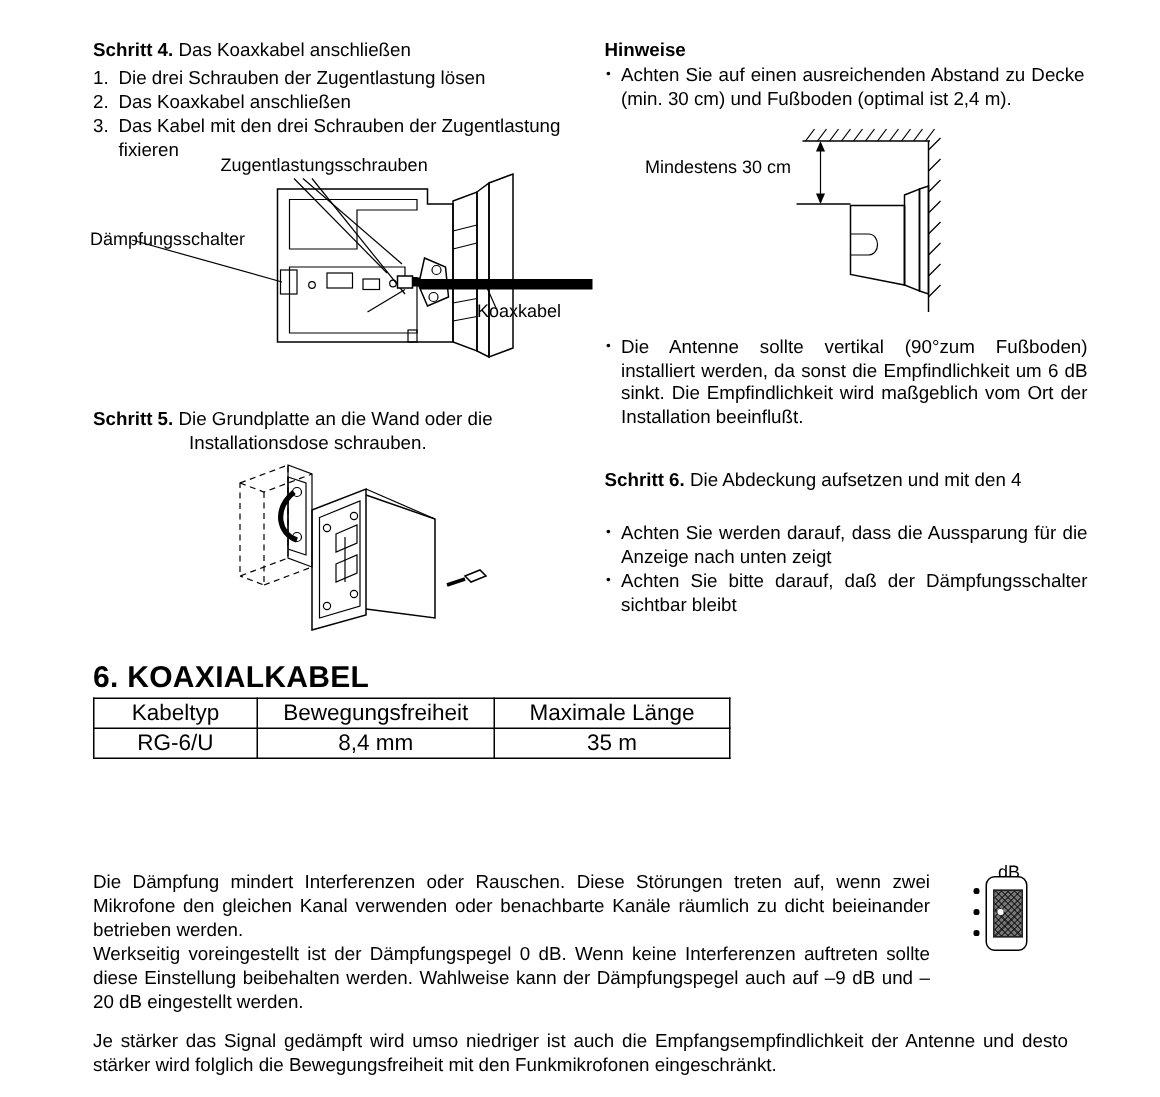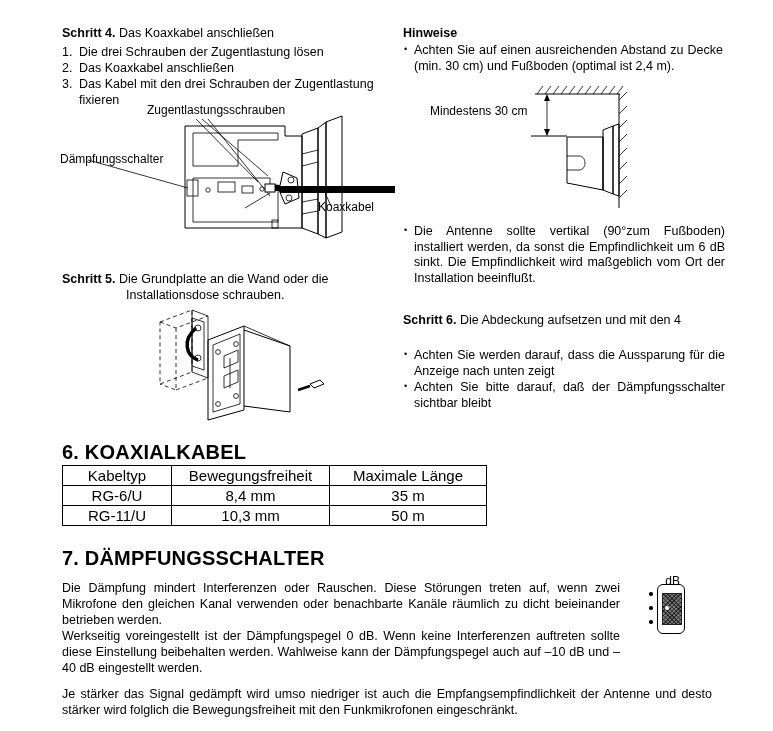--- a/index.html
+++ b/index.html
@@ -349,33 +349,27 @@
         <tr>
           <td class="c1">Kabeltyp</td>
           <td class="c2">Bewegungsfreiheit</td>
           <td class="c3">Maximale Länge</td>
         </tr>
         <tr>
           <td class="c1">RG-6/U</td>
           <td class="c2">8,4 mm</td>
           <td class="c3">35 m</td>
         </tr>
-        <tr>
-          <td class="c1">RG-11/U</td>
-          <td class="c2">10,3 mm</td>
-          <td class="c3">50 m</td>
-        </tr>
       </tbody>
     </table>
   </div>
 
-  <div class="blk sect-title" style="left:62px; top:547px;">7. DÄMPFUNGSSCHALTER</div>
 
   <div class="blk para" style="left:62px; top:580px; width:558px;">Die Dämpfung mindert Interferenzen oder Rauschen. Diese Störungen treten auf, wenn zwei Mikrofone den gleichen Kanal verwenden oder benachbarte Kanäle räumlich zu dicht beieinander betrieben werden.</div>
-  <div class="blk para" style="left:62px; top:628px; width:558px;">Werkseitig voreingestellt ist der Dämpfungspegel 0 dB. Wenn keine Interferenzen auftreten sollte diese Einstellung beibehalten werden. Wahlweise kann der Dämpfungspegel auch auf –10 dB und –40 dB eingestellt werden.</div>
+  <div class="blk para" style="left:62px; top:628px; width:558px;">Werkseitig voreingestellt ist der Dämpfungspegel 0 dB. Wenn keine Interferenzen auftreten sollte diese Einstellung beibehalten werden. Wahlweise kann der Dämpfungspegel auch auf –9 dB und –20 dB eingestellt werden.</div>
   <div class="blk para" style="left:62px; top:676px; width:650px;margin-top:10px;">Je stärker das Signal gedämpft wird umso niedriger ist auch die Empfangsempfindlichkeit der Antenne und desto stärker wird folglich die Bewegungsfreiheit mit den Funkmikrofonen eingeschränkt.</div>
 
   <div class="switch-wrap" style="left:630px; top:574px; width:80px; height:75px;">
     <div class="sw-labels">
       <div>dB</div>
       <div>–10</div>
       <div>0</div>
       <div>–20</div>
     </div>
     <div class="sw-dot" style="top:18px;"></div>

